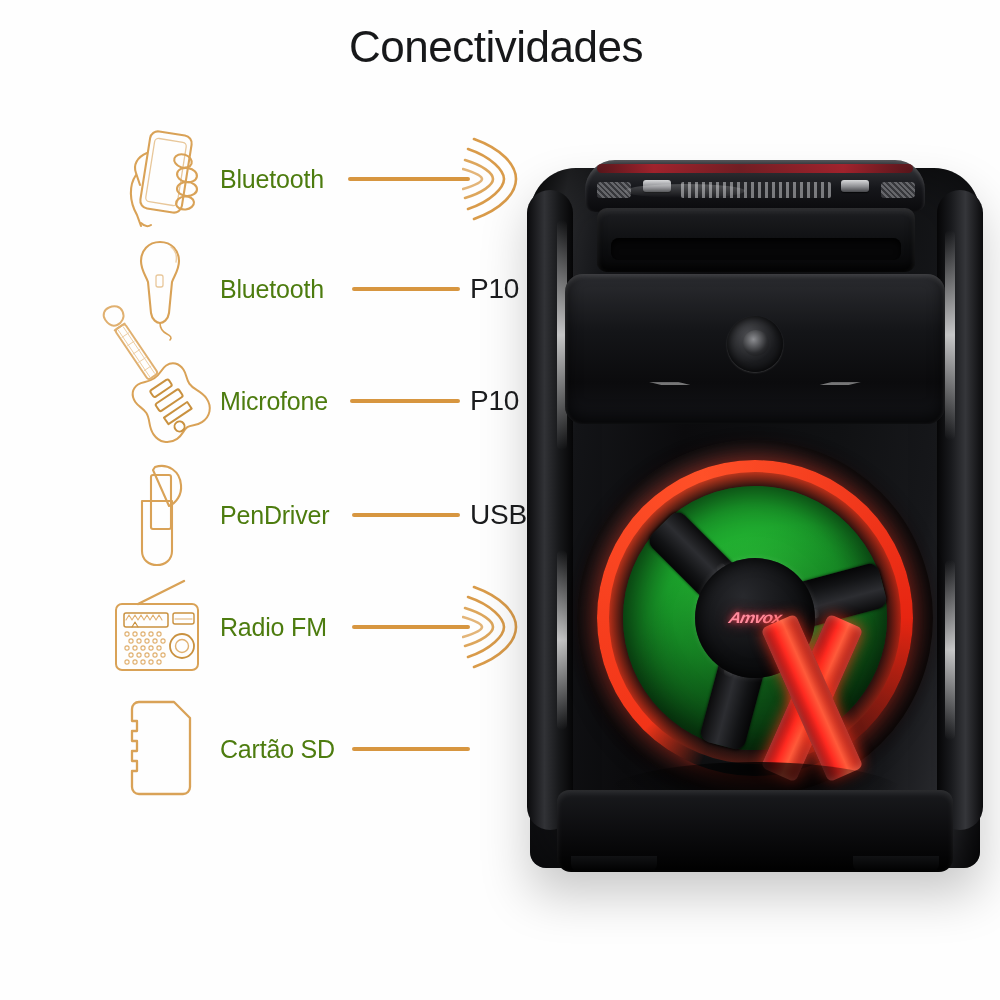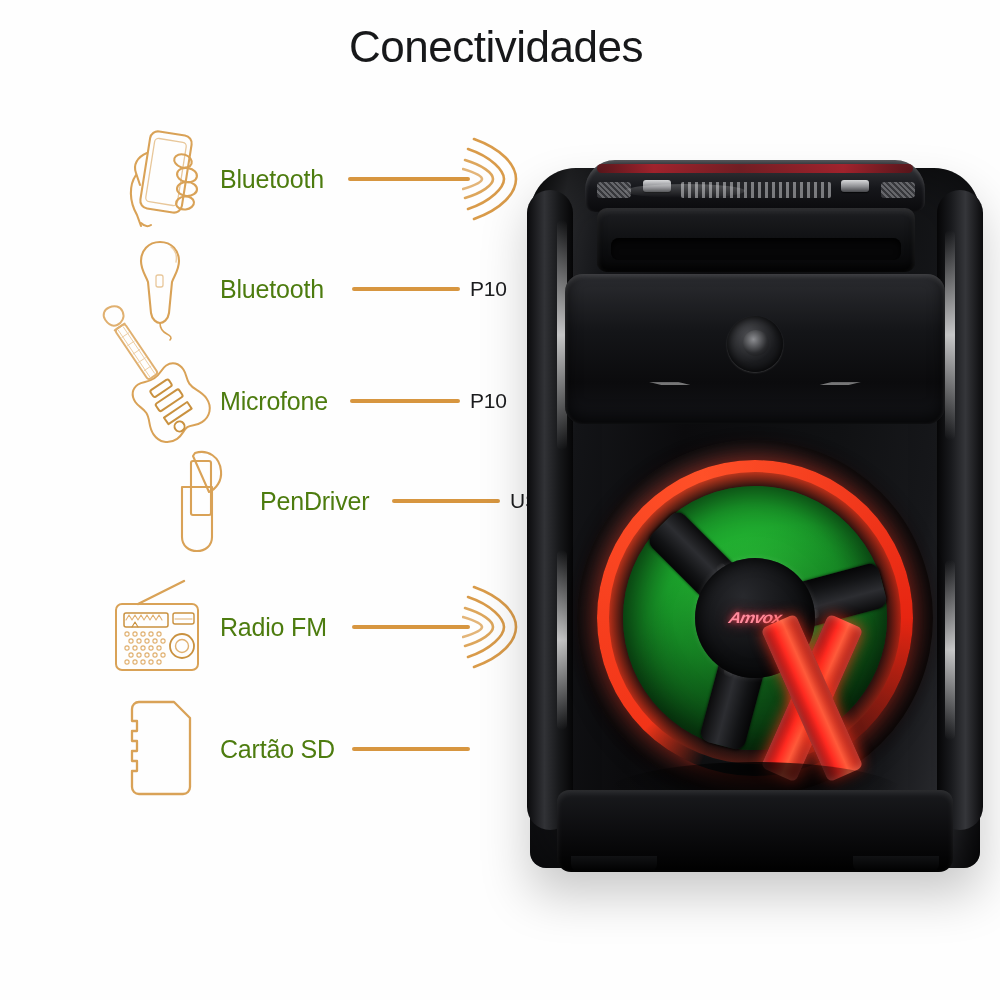--- a/index.html
+++ b/index.html
@@ -41,36 +41,36 @@
   }
   .row .connector{
     position:absolute;
     height:4px;border-radius:2px;
     background:#d79640;
     top:50%;transform:translateY(-50%);
   }
   .row .value{
     position:absolute;
     top:50%;transform:translateY(-50%);
-    font-size:21px;
+    font-size:28px;
     color:#1b1c1e;
     white-space:nowrap;
     letter-spacing:-0.2px;
   }
   .row .waves{
     position:absolute;
     top:50%;transform:translateY(-50%);
     width:62px;height:92px;
   }
 
   
   #row-0{top:0px;}
   #row-1{top:110px;}
   #row-2{top:222px;}
-  #row-3{top:322px;margin-left:40px;}
+  #row-3{top:336px;}
   #row-4{top:448px;}
   #row-5{top:570px;}
 
   #row-0 .connector{left:348px;width:122px;}
   #row-1 .connector{left:352px;width:108px;}
   #row-2 .connector{left:350px;width:110px;}
   #row-3 .connector{left:352px;width:108px;}
   #row-4 .connector{left:352px;width:118px;}
   #row-5 .connector{left:352px;width:118px;}
 

